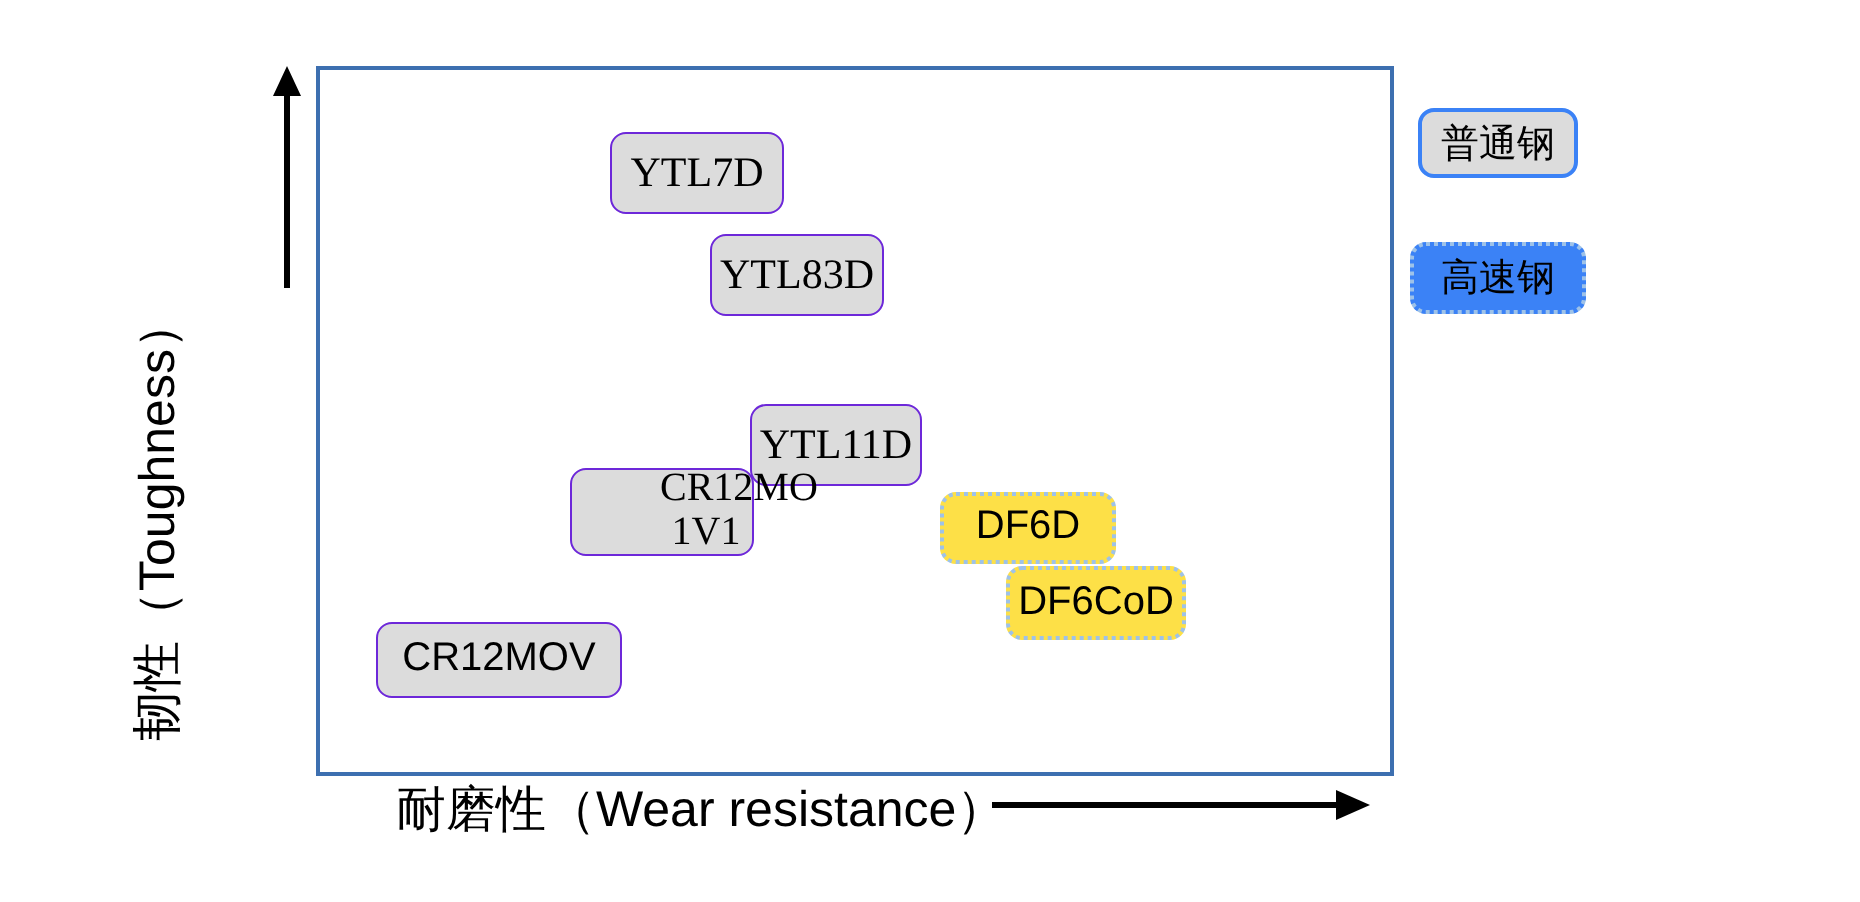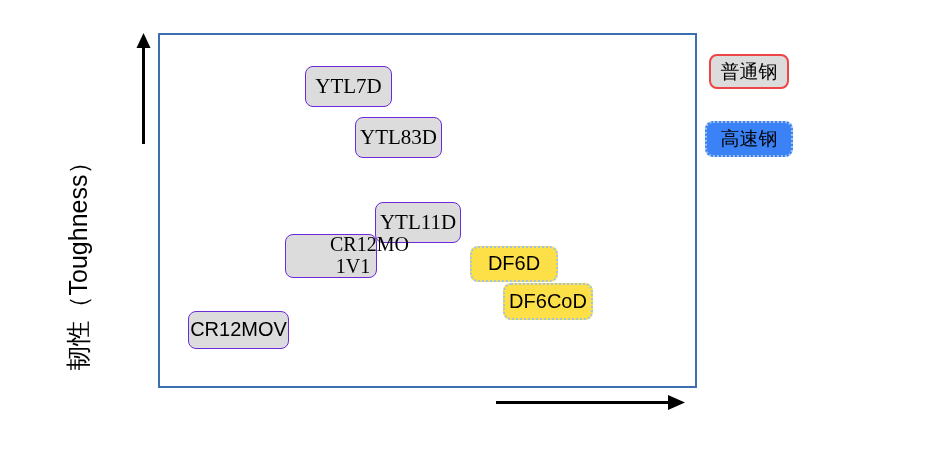--- a/index.html
+++ b/index.html
@@ -101,21 +101,21 @@
     display: flex;
     align-items: center;
     justify-content: center;
     border-radius: 8px;
     font-size: 19px;
     color: #000000;
     font-family: "Liberation Sans", sans-serif;
   }
   .legend-item.ordinary {
     background: #dcdcdc;
-    border: 2px solid #ef4444;
+    border: 2px solid #3b82f6;
   }
   .legend-item.highspeed {
     background: #3b82f6;
     border: 2px dotted #9ec2e8;
   }
 </style>
 </head>
 <body>
 
 <div id="canvas">
@@ -131,36 +131,37 @@
 
   <div id="x-axis-arrow">
     <svg width="192" height="26" viewBox="0 0 192 26" xmlns="http://www.w3.org/2000/svg">
       <line x1="0" y1="12.5" x2="176" y2="12.5" stroke="#000000" stroke-width="3"></line>
       <polygon points="189,12.5 172,5 172,20" fill="#000000"></polygon>
     </svg>
   </div>
 
   <div id="y-axis-title">韧性（Toughness）</div>
 
+  <div id="x-axis-title">耐磨性（Wear resistance）</div>
 
   <div id="nodes-layer">
       <div class="node ordinary font-serif" style="left: 305px; top: 66px; width: 87px; height: 41px; font-size: 21px;">
         <span class="node-text">YTL7D</span>
       </div>
       <div class="node ordinary font-serif" style="left: 355px; top: 117px; width: 87px; height: 41px; font-size: 21px;">
         <span class="node-text">YTL83D</span>
       </div>
       <div class="node ordinary font-serif" style="left: 375px; top: 184px; width: 86px; height: 41px; font-size: 21px; margin-top: 18px;">
         <span class="node-text">YTL11D</span>
       </div>
       <div class="node ordinary font-serif" style="left: 285px; top: 234px; width: 92px; height: 44px; font-size: 20px; padding-left: 44px;">
         <span class="node-text">CR12MO
 1V1</span>
       </div>
-      <div class="node ordinary font-sans" style="left: 188px; top: 311px; width: 101px; height: 38px; font-size: 20px;">
+      <div class="node ordinary font-sans" style="left: 188px; top: 311px; width: 123px; height: 38px; font-size: 20px;">
         <span class="node-text">CR12MOV</span>
       </div>
       <div class="node highspeed font-sans" style="left: 470px; top: 246px; width: 88px; height: 36px; font-size: 20px;">
         <span class="node-text">DF6D</span>
       </div>
       <div class="node highspeed font-sans" style="left: 503px; top: 283px; width: 90px; height: 37px; font-size: 20px;">
         <span class="node-text">DF6CoD</span>
       </div>
     </div>
 

